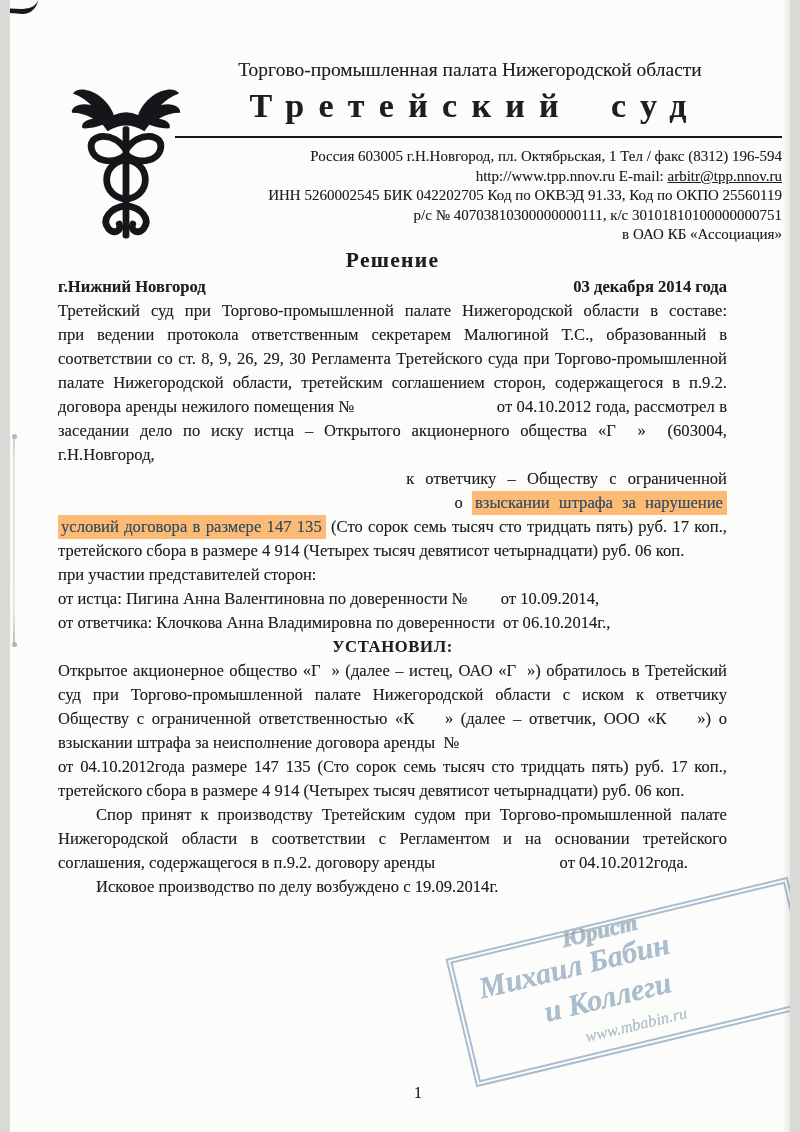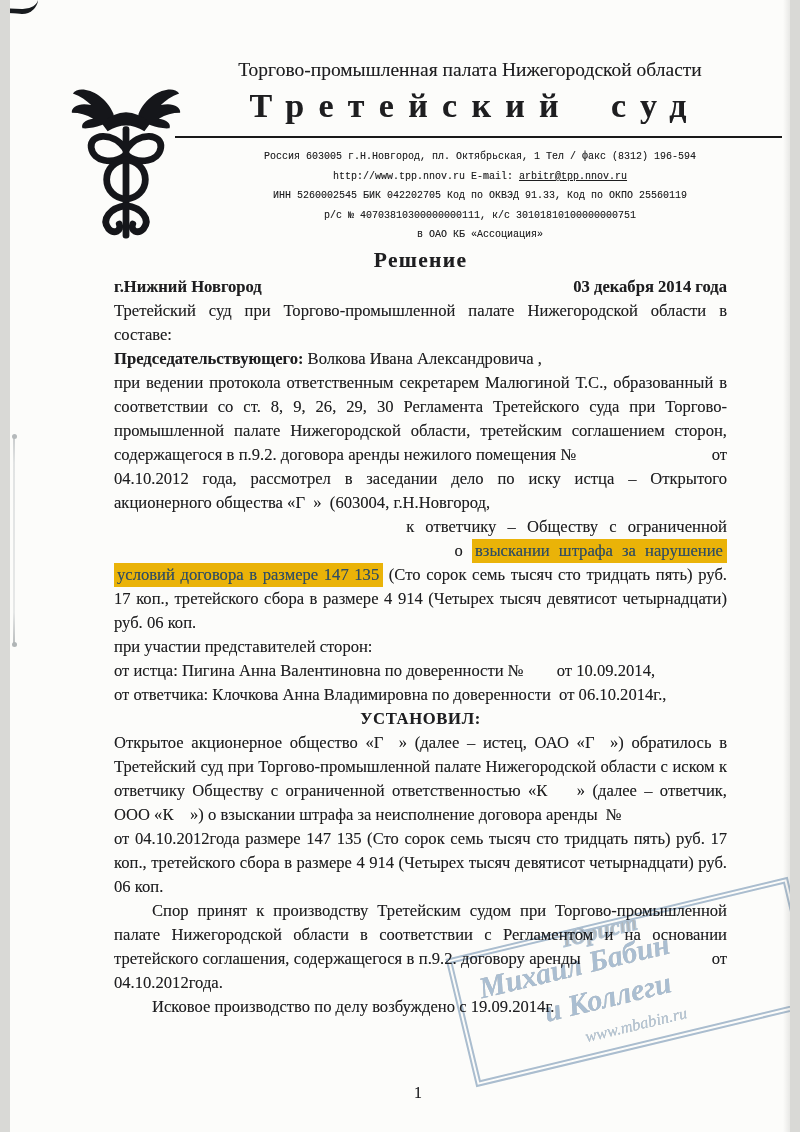--- a/index.html
+++ b/index.html
@@ -18,35 +18,35 @@
   .edge-scratch::after{content:'';position:absolute;left:-1px;bottom:-4px;width:5px;height:5px;border-radius:50%;background:#667074;}
 
   
   .logo{position:absolute;left:58px;top:82px;width:116px;height:168px;}
 
   .flow{position:absolute;inset:0;}
   .letterhead{margin:56px 8px 0 148px;text-align:center;}
   .org{font-size:19.5px;line-height:27px;}
   .court{font-size:34px;font-weight:bold;letter-spacing:.42em;word-spacing:.45em;line-height:46px;padding-left:.3em;}
   .rule{border-top:2.5px solid #191919;margin:7px 0 0 17px;}
-  .contact{margin:9px 0 0 20px;text-align:center;font-size:10px;line-height:19.6px;font-family:Liberation Mono, monospace;}
+  .contact{margin:9px 0 0 20px;text-align:right;font-size:15px;line-height:19.6px;}
   .email{text-decoration:underline;}
 
-  .content{margin:0 63px 0 104px;font-size:16.6px;line-height:24px;}
+  .content{margin:0 63px 0 48px;font-size:16.6px;line-height:24px;}
   .content p,.content div{margin:0;}
   .title{margin-top:28px;text-align:center;font-weight:bold;font-size:21.5px;letter-spacing:.06em;line-height:30px;}
   .city-date{display:flex;justify-content:space-between;margin-top:30px;font-weight:bold;}
   .intro{margin-top:20px;text-align:justify;text-align-last:justify;}
   .composition{margin-top:17px;}
   .protocol{margin-top:15px;}
   .just{text-align:justify;}
   .line-right{text-align:right;}
   .ws8{word-spacing:7px;}
   .ws5{word-spacing:5px;}
-  .hl{background:#eab308;color:#2c4e6b;padding:2px 4px 3px 3px;}
+  .hl{background:#fdba74;color:#2c4e6b;padding:2px 4px 3px 3px;}
   .participants{margin-top:26px;}
   .heading-center{text-align:center;font-weight:bold;letter-spacing:.04em;}
   .mt6{margin-top:6px;}
   .indent{text-indent:38px;}
   .page-number{position:absolute;left:404px;top:1084px;font-size:16px;}
 
   
   .stamp{position:absolute;left:446px;top:916px;width:352px;height:132px;
          transform:rotate(-13.5deg);mix-blend-mode:multiply;opacity:.85;
          font-style:italic;font-weight:bold;color:#9db6cf;}
@@ -103,21 +103,20 @@
       <div class="title">Решение</div>
 
       <div class="city-date">
         <span>г.Нижний Новгород</span>
         <span>03 декабря 2014 года</span>
       </div>
 
       <p class="intro">Третейский суд при Торгово-промышленной палате Нижегородской области в составе:</p>
 
       <div class="composition">
-        <div><b>Председательствующего:</b><span> Волкова Ивана Александровича ,</span></div>
       </div>
 
       <p class="just protocol">при ведении протокола ответственным секретарем Малюгиной Т.С., образованный в соответствии со ст. 8, 9, 26, 29, 30 Регламента Третейского суда при Торгово-промышленной палате Нижегородской области, третейским соглашением сторон, содержащегося в п.9.2. договора аренды нежилого помещения №&nbsp;&nbsp;&nbsp;&nbsp;&nbsp;&nbsp;&nbsp;&nbsp;&nbsp;&nbsp;&nbsp;&nbsp;&nbsp;&nbsp;&nbsp;&nbsp;&nbsp;&nbsp;&nbsp;&nbsp;&nbsp;&nbsp;&nbsp;&nbsp;&nbsp;&nbsp;&nbsp;&nbsp;&nbsp;&nbsp;&nbsp;&nbsp;от 04.10.2012 года, рассмотрел в заседании дело по иску истца – Открытого акционерного общества «Г&nbsp;&nbsp;»&nbsp;&nbsp;(603004, г.Н.Новгород,</p>
       <div class="line-right ws8">к ответчику – Обществу с ограниченной</div>
 
       <div class="line-right ws5"><span>о </span><span class="hl">взыскании штрафа за нарушение</span></div>
       <div class="just"><span class="hl">условий договора в размере 147 135</span><span> (Сто сорок семь тысяч сто тридцать пять) руб. 17 коп., третейского сбора в размере 4 914 (Четырех тысяч девятисот четырнадцати) руб. 06 коп.</span></div>
 
       <div class="participants">
         <div>при участии представителей сторон:</div>

